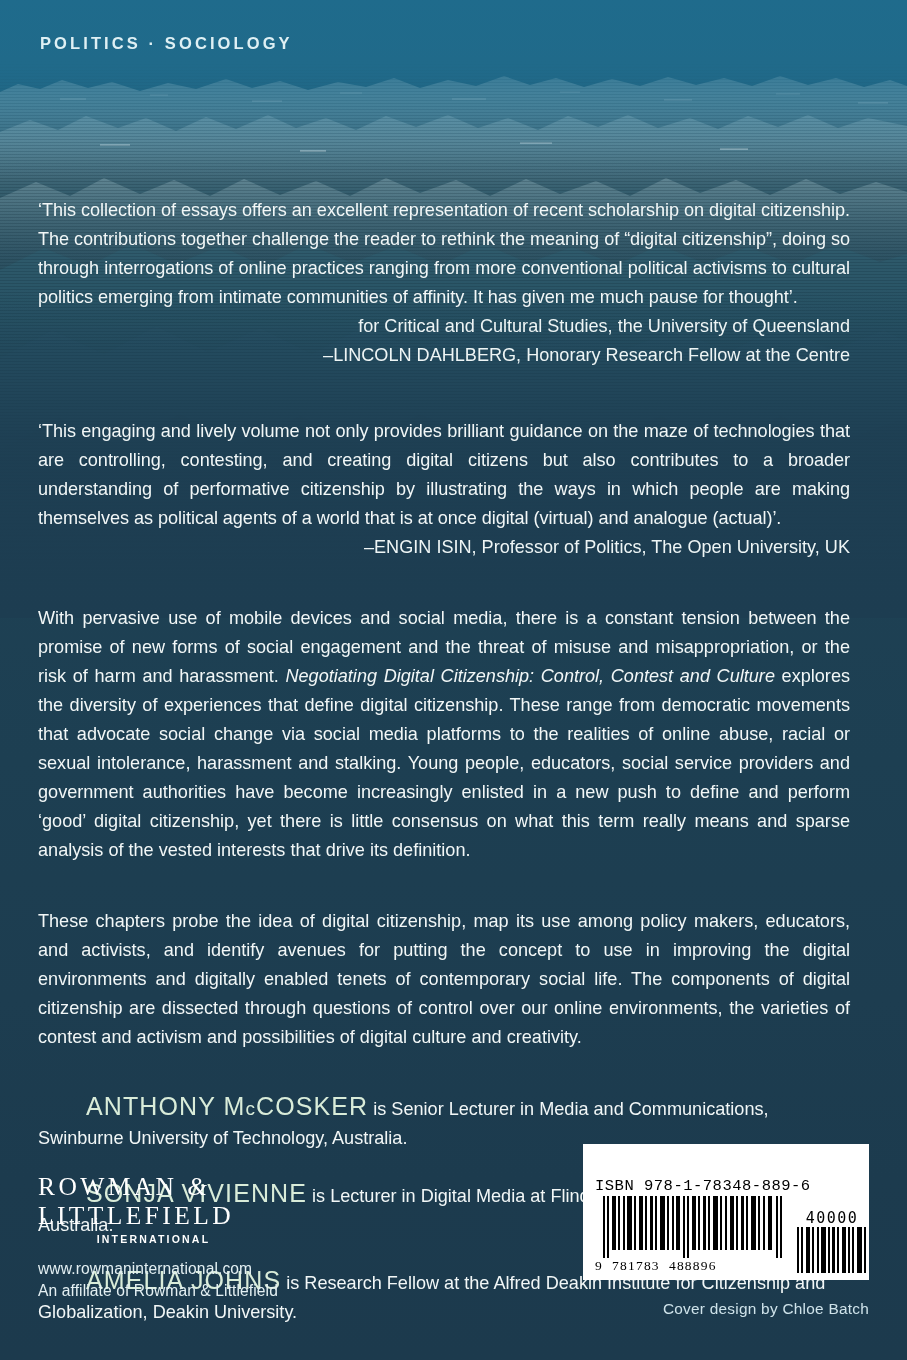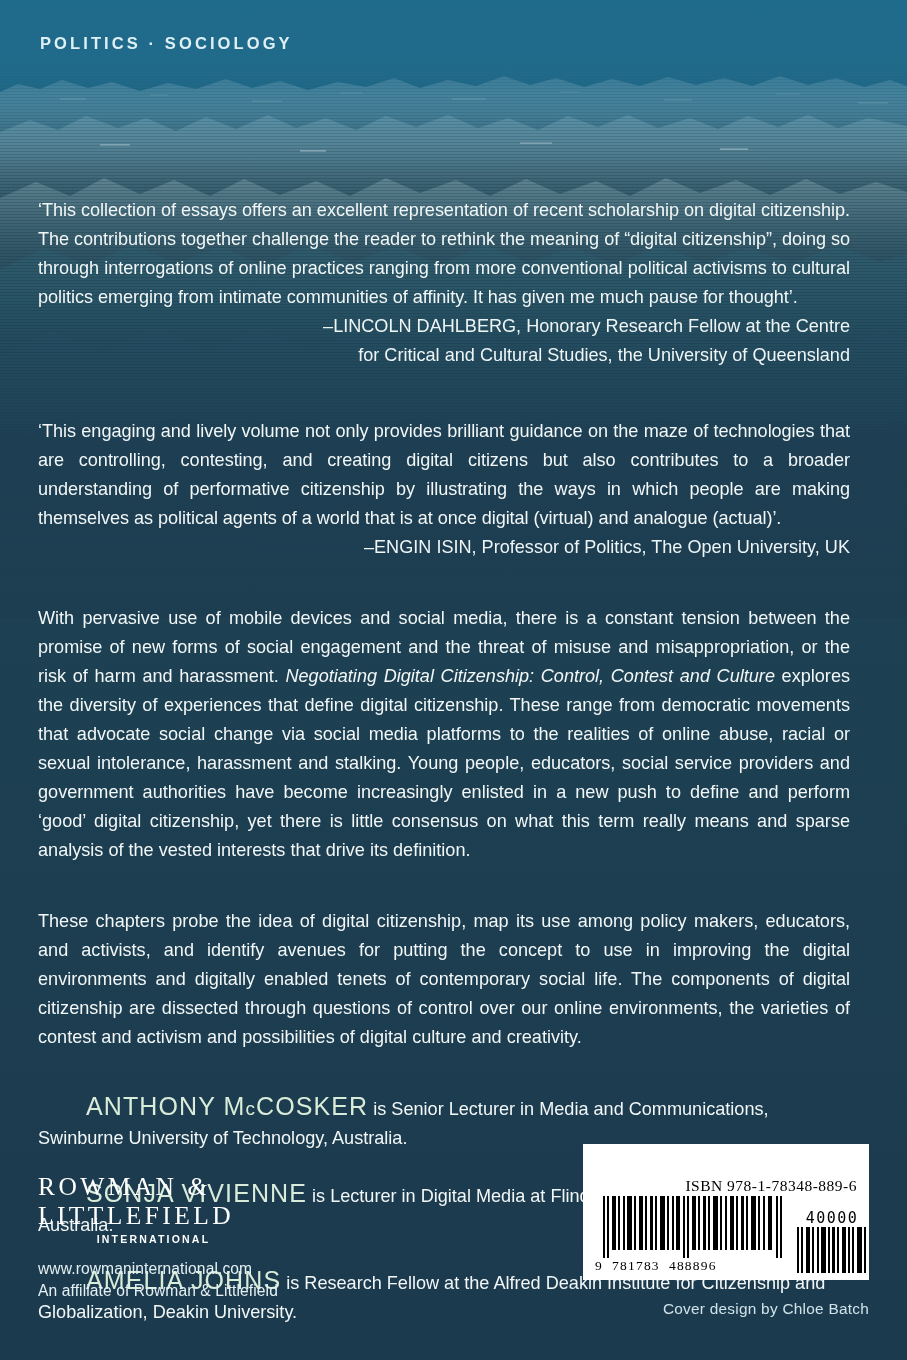--- a/index.html
+++ b/index.html
@@ -177,24 +177,24 @@
     bottom: 58px;
     width: 286px;
   }
   .barcode {
     background: #ffffff;
     padding: 9px 12px 7px 12px;
     box-sizing: border-box;
     width: 286px;
   }
   .bc-isbn {
-    font-family: Liberation Serif, serif;
+    font-family: Liberation Mono, monospace;
     font-size: 15.5px;
     color: #000;
-    text-align: right;
+    text-align: left;
     letter-spacing: .5px;
     line-height: 18px;
     white-space: nowrap;
     margin-top: 24px;
   }
   .bc-row {
     display: flex;
     align-items: flex-end;
     gap: 9px;
     margin-top: 1px;
@@ -302,22 +302,22 @@
     </svg>
     <div class="sky-fade"></div>
     <div class="bottom-fade"></div>
   </div>
 
   <div class="kicker">POLITICS · SOCIOLOGY</div>
 
   <div class="blurbs">
 
     <p class="quote">‘This collection of essays offers an excellent representation of recent scholarship on digital citizenship. The contributions together challenge the reader to rethink the meaning of “digital citizenship”, doing so through interrogations of online practices ranging from more conventional political activisms to cultural politics emerging from intimate communities of affinity. It has given me much pause for thought’.</p>
+    <p class="attrib">for Critical and Cultural Studies, the University of Queensland</p>
     <p class="attrib">–LINCOLN DAHLBERG, Honorary Research Fellow at the Centre</p>
-    <p class="attrib">for Critical and Cultural Studies, the University of Queensland</p>
 
     <div class="gap-lg"></div>
 
     <p class="quote">‘This engaging and lively volume not only provides brilliant guidance on the maze of technologies that are controlling, contesting, and creating digital citizens but also contributes to a broader understanding of performative citizenship by illustrating the ways in which people are making themselves as political agents of a world that is at once digital (virtual) and analogue (actual)’.</p>
     <p class="attrib">–ENGIN ISIN, Professor of Politics, The Open University, UK</p>
 
     <div class="gap-md"></div>
 
     <p class="body-par"><span>With pervasive use of mobile devices and social media, there is a constant tension between the promise of new forms of social engagement and the threat of misuse and misappropriation, or the risk of harm and harassment. </span><em>Negotiating Digital Citizenship: Control, Contest and Culture</em><span> explores the diversity of experiences that define digital citizenship. These range from democratic movements that advocate social change via social media platforms to the realities of online abuse, racial or sexual intolerance, harassment and stalking. Young people, educators, social service providers and government authorities have become increasingly enlisted in a new push to define and perform ‘good’ digital citizenship,  yet there is little consensus on what this term really means and sparse analysis of the vested interests that drive its definition.</span></p>
 

